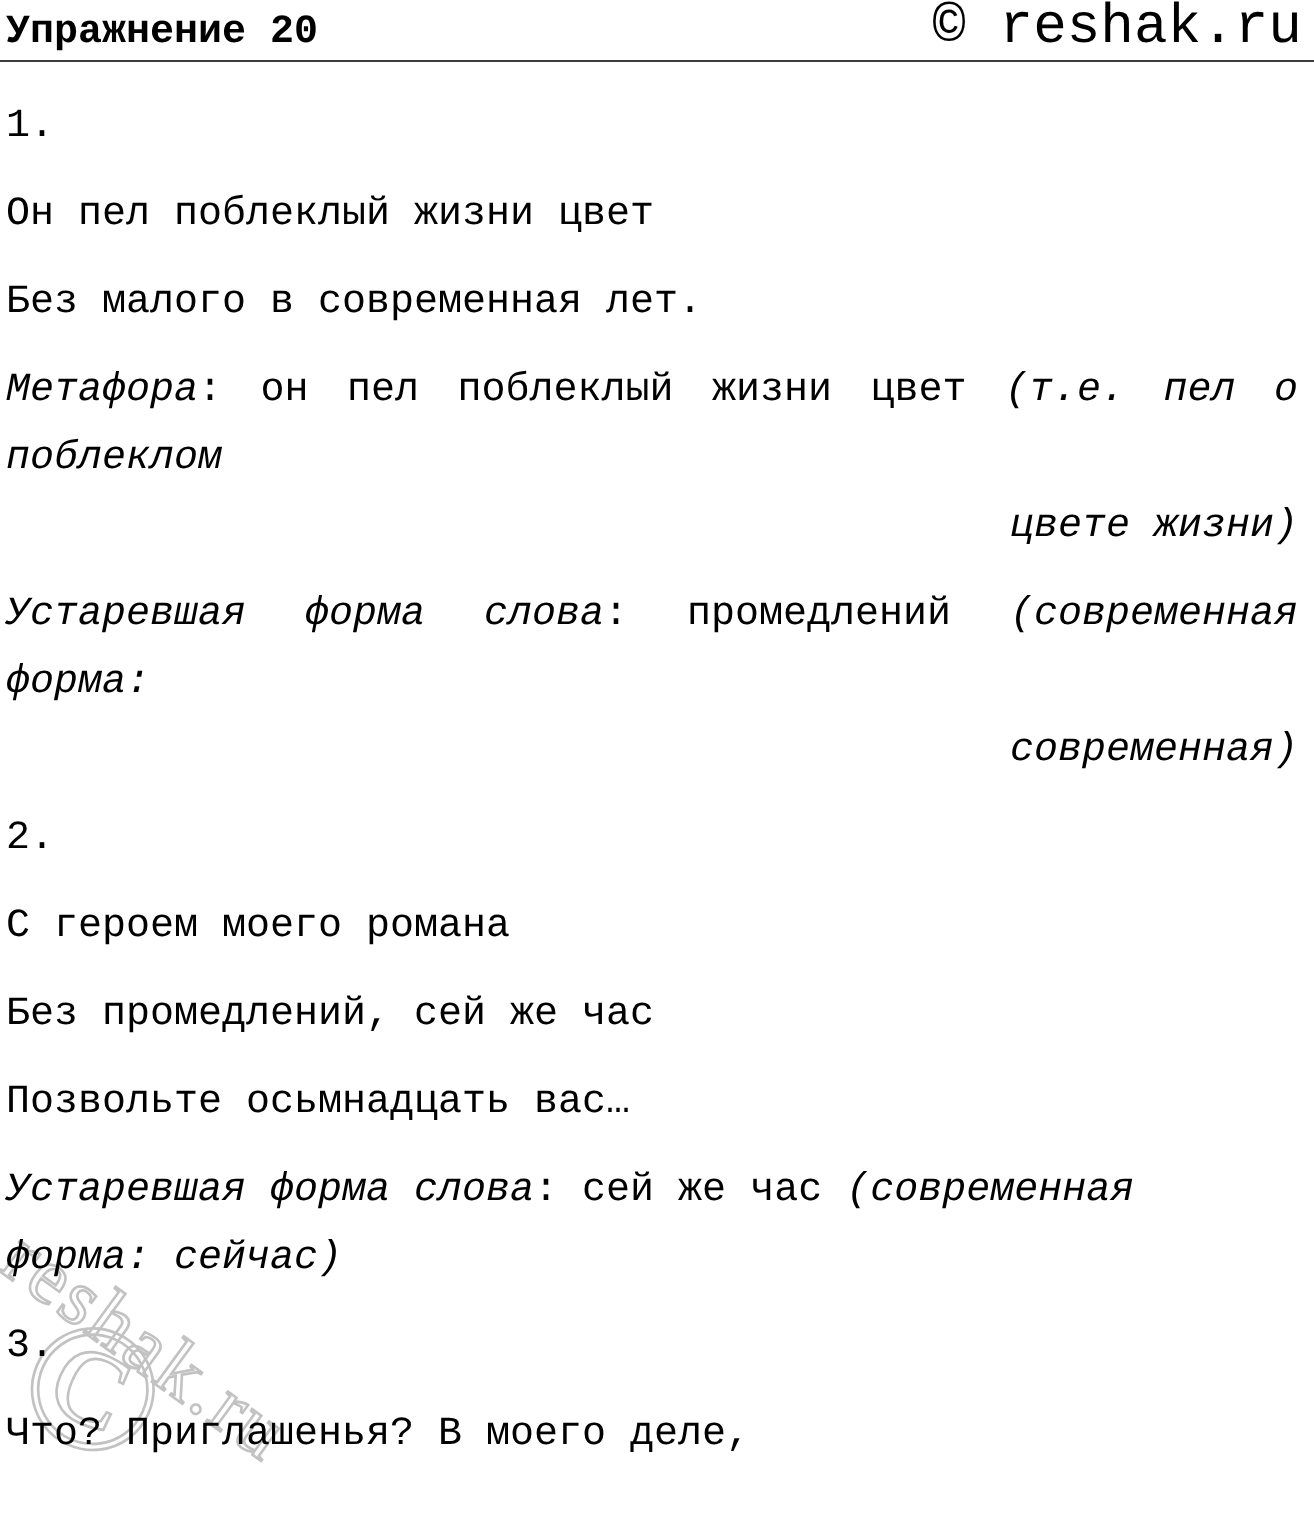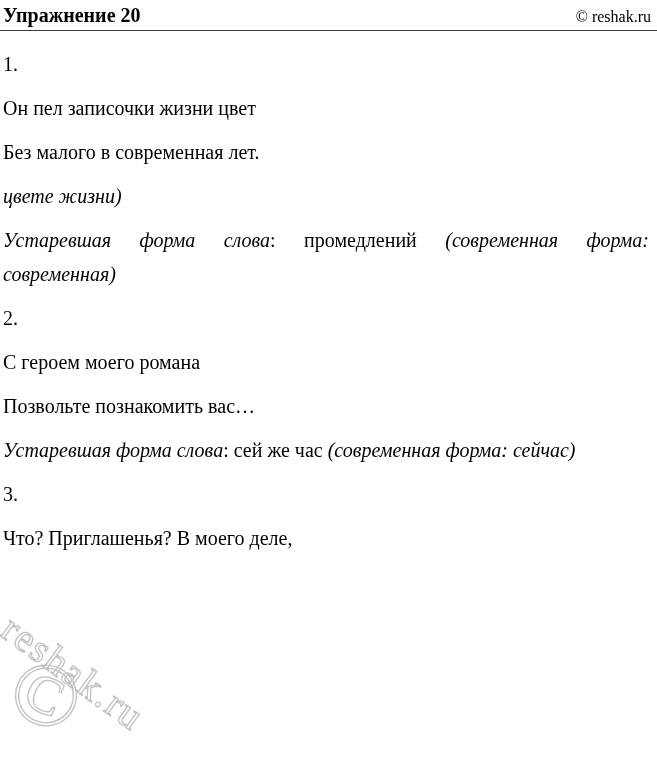--- a/index.html
+++ b/index.html
@@ -26,82 +26,84 @@
     font-size: 40px;
     letter-spacing: 2px;
     transform: rotate(36deg);
     transform-origin: 0 0;
   }
   .wm-copy {
     left: 12px; top: 650px;
     font-size: 90px;
     transform: rotate(24deg);
   }
-  .page { position: relative; z-index: 1; width: 657px; height: 766px; }
+  .page { position: relative; z-index: 1; width: 657px; height: 766px; font-family: Liberation Mono, monospace; }
   .header {
     display: flex;
     justify-content: space-between;
     align-items: baseline;
     padding: 4px 6px 0 3px;
     line-height: 22px;
   }
   .title { font-weight: bold; font-size: 20px; }
-  .copyright { font-size: 16px; }
+  .copyright { font-size: 28px; }
   .rule {
     border: none;
     border-top: 1px solid #3c3c3c;
     height: 0;
     margin-top: 2px;
   }
   .content { padding: 16px 8px 0 3px; }
   p.line {
     font-size: 20px;
     line-height: 34px;
     margin: 0 0 10px 0;
   }
   .it { font-style: italic; }
   .jline {
     display: block;
     text-align: justify;
     text-align-last: justify;
   }
-  .contline { display: block; text-align: left; }
+  .contline { display: block; text-align: right; }
 </style>
 </head>
 <body>
 
 <div class="watermark wm-text">reshak.ru</div>
 <div class="watermark wm-copy">©</div>
 
 <div class="page">
 
   <div class="header">
     <span class="title">Упражнение 20</span>
     <span class="copyright">© reshak.ru</span>
   </div>
   <hr class="rule">
 
   <div class="content">
 
     <p class="line">1.</p>
-    <p class="line">Он пел записочки жизни цвет</p>
+    <p class="line">Он пел поблеклый жизни цвет</p>
     <p class="line">Без малого в современная лет.</p>
 
     <p class="line">
+        <span class="jline"><span class="it">Метафора</span><span>: он пел поблеклый жизни цвет </span><span class="it">(т.е. пел о поблеклом</span></span>
         <span class="contline it">цвете жизни)</span>
       </p>
 
     <p class="line">
         <span class="jline"><span class="it">Устаревшая форма слова</span><span>: промедлений </span><span class="it">(современная форма:</span></span>
         <span class="contline it">современная)</span>
       </p>
 
     <p class="line">2.</p>
     <p class="line">С героем моего романа</p>
-    <p class="line">Позвольте познакомить вас…</p>
+    <p class="line">Без промедлений, сей же час</p>
+    <p class="line">Позвольте осьмнадцать вас…</p>
 
     <p class="line"><span class="it">Устаревшая форма слова</span><span>: сей же час </span><span class="it">(современная форма: сейчас)</span></p>
 
     <p class="line">3.</p>
     <p class="line">Что? Приглашенья? В моего деле,</p>
 
   </div>
 </div>
 
 </body></html>

